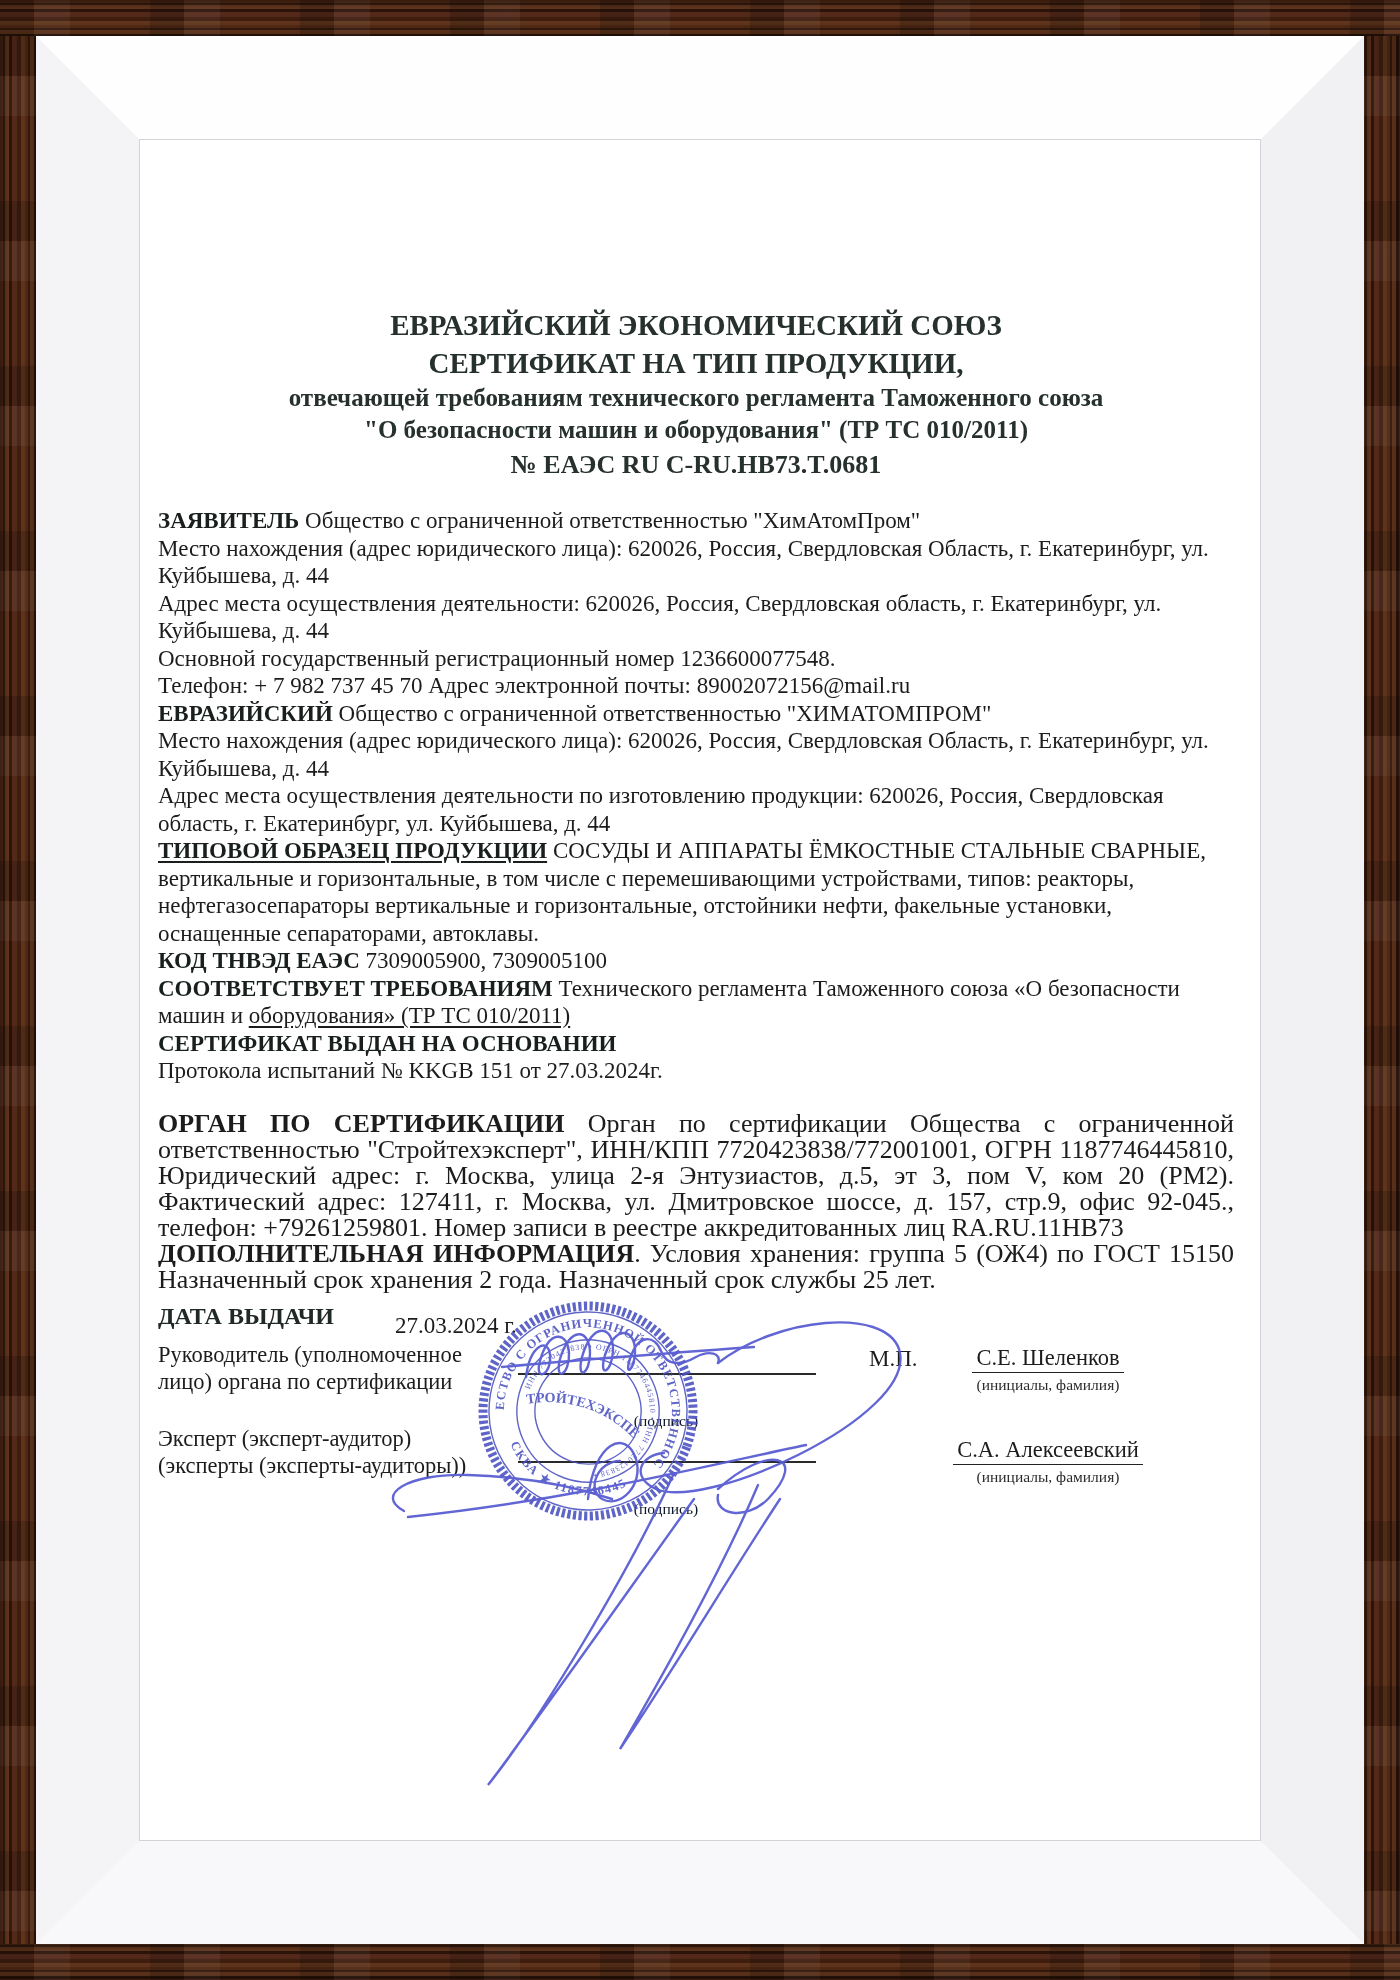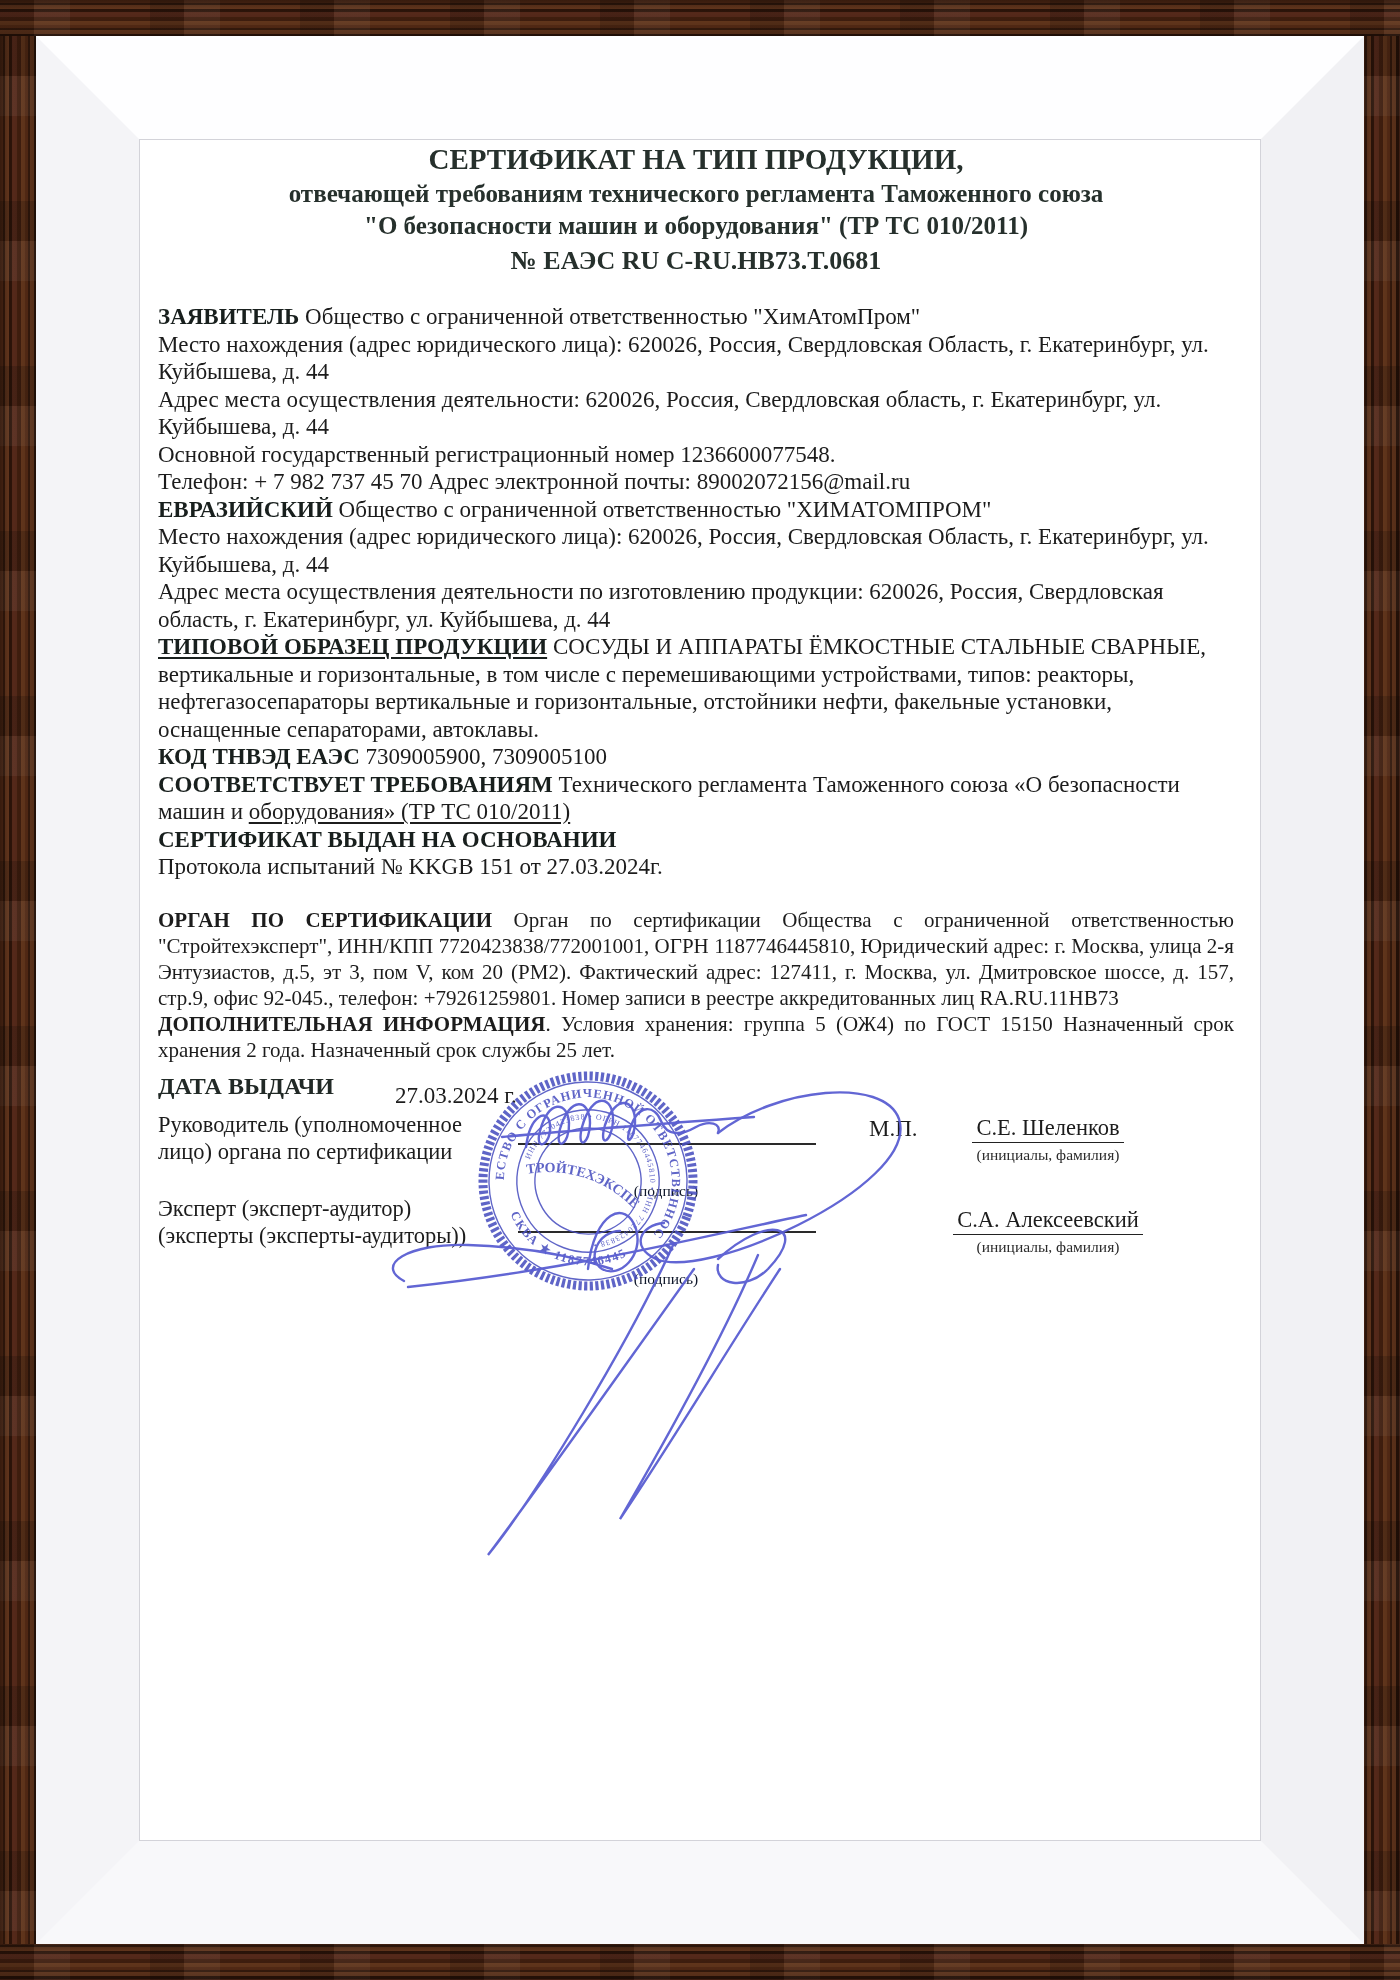--- a/index.html
+++ b/index.html
@@ -46,21 +46,21 @@
   .hdr3{font-size:25px;line-height:32px;}
   .hdr4{font-size:25px;line-height:32px;}
   .hdr5{font-size:26px;line-height:37px;}
 
   .body-block{margin-top:24px;}
   .bp{margin:0;font-size:23px;line-height:27.5px;}
   .bp b{color:#181f1d;}
   .u{text-decoration:underline;text-underline-offset:3px;}
 
   .org-block{margin-top:26px;}
-  .op{margin:0;font-size:21px;line-height:26px;text-align:justify;}
+  .op{margin:0;font-size:26px;line-height:26px;text-align:justify;}
 
   
   .sig-area{position:relative;margin-top:10px;height:545px;}
   .abs{position:absolute;}
   .date-label{left:0;top:0;font-size:24px;font-weight:bold;color:#212926;}
   .date-value{left:237px;top:10px;font-size:23px;}
   .role{font-size:22.5px;line-height:27px;}
   .role-1{left:0;top:38px;}
   .role-2{left:0;top:122px;}
   .mp{left:711px;top:43px;font-size:23px;}
@@ -87,20 +87,21 @@
 
   <div class="wood wood-h wood-top"></div>
   <div class="wood wood-h wood-bottom"></div>
   <div class="wood wood-v wood-left"></div>
   <div class="wood wood-v wood-right"></div>
 
   <div class="mat">
     <div class="paper">
       <div class="content">
 
+        <div class="hdr hdr1">ЕВРАЗИЙСКИЙ ЭКОНОМИЧЕСКИЙ СОЮЗ</div>
         <div class="hdr hdr2">СЕРТИФИКАТ НА ТИП ПРОДУКЦИИ,</div>
         <div class="hdr hdr3">отвечающей требованиям технического регламента Таможенного союза</div>
         <div class="hdr hdr4">"О безопасности машин и оборудования" (ТР ТС 010/2011)</div>
         <div class="hdr hdr5">№ ЕАЭС RU C-RU.HB73.T.0681</div>
 
         <div class="body-block">
           <p class="bp"><b>ЗАЯВИТЕЛЬ</b><span> Общество с ограниченной ответственностью "ХимАтомПром"</span></p>
           <p class="bp"><span>Место нахождения (адрес юридического лица): 620026, Россия, Свердловская Область, г. Екатеринбург, ул. Куйбышева, д. 44</span></p>
           <p class="bp"><span>Адрес места осуществления деятельности: 620026, Россия, Свердловская область, г. Екатеринбург, ул. Куйбышева, д. 44</span></p>
           <p class="bp"><span>Основной государственный регистрационный номер 1236600077548.</span></p>

